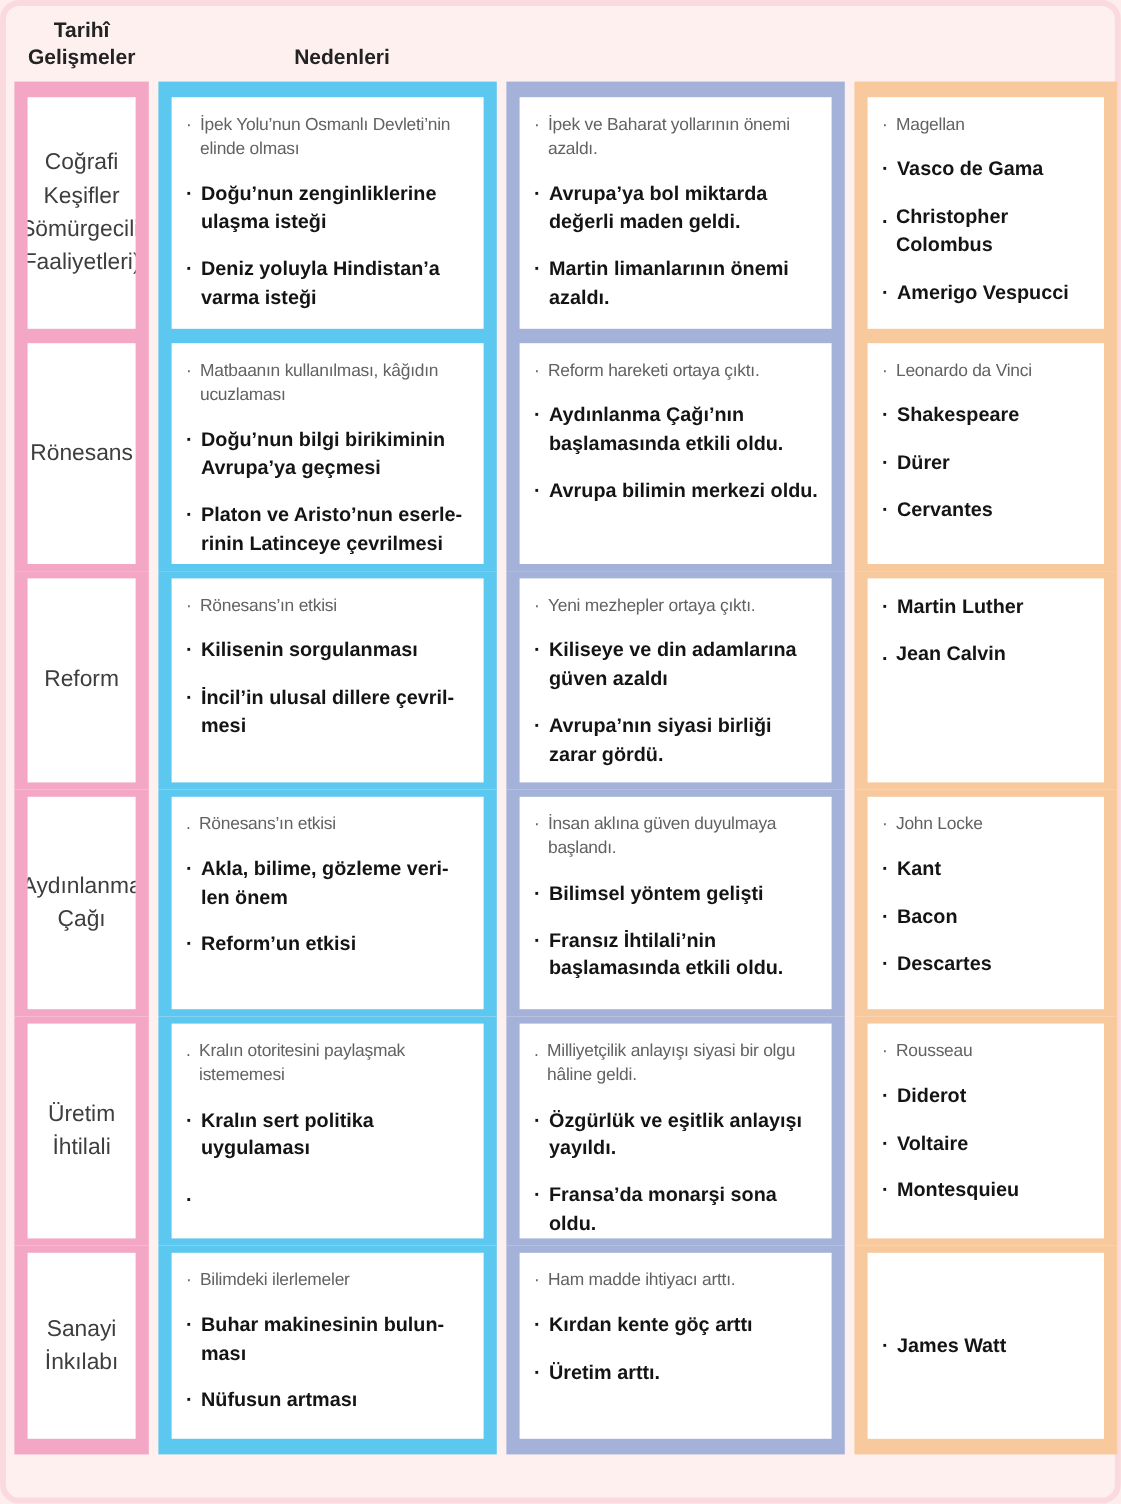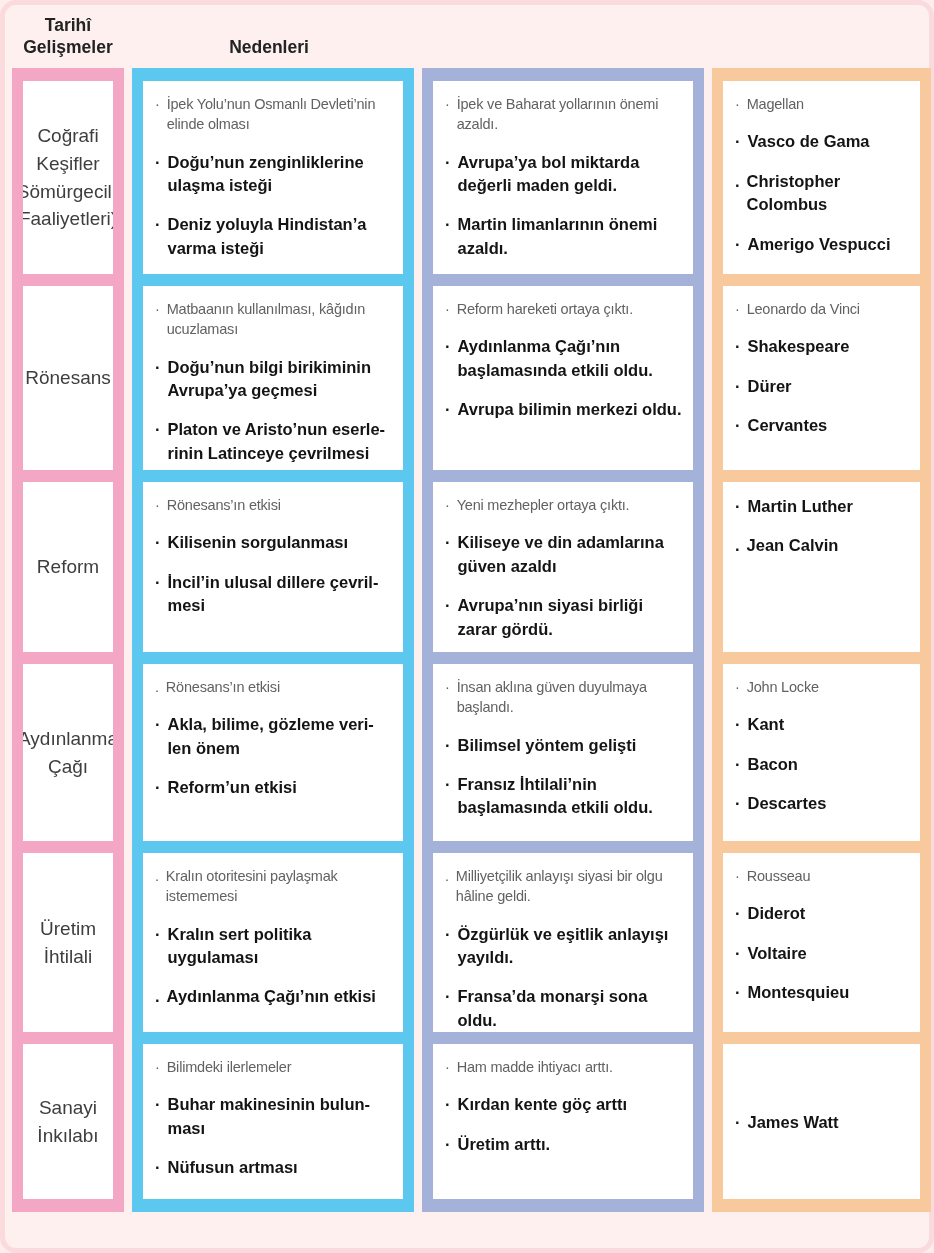--- a/index.html
+++ b/index.html
@@ -14,21 +14,21 @@
     border:5px solid #fbdadd;
     border-radius:16px;
     background:#fdf0ee;
     box-sizing:border-box;
   }
   .content{position:relative;z-index:1;}
   
   .headers{
     display:grid;
     grid-template-columns:112px 282px 282px 219px;
-    column-gap:4px;
+    column-gap:20px;
     padding:8px 0 0 12px;
     height:60px;
     align-items:end;
   }
   .h{
     text-align:center;
     font-weight:bold;
     font-size:17.5px;
     color:#232323;
     line-height:1.25;
@@ -307,21 +307,20 @@
           <div class="item muted">
             <span class="bullet">.</span>
             <span class="txt">Kralın otoritesini paylaşmak istememesi</span>
           </div>
           <div class="item bold">
             <span class="bullet">·</span>
             <span class="txt">Kralın sert politika uygulaması</span>
           </div>
           <div class="item bold">
             <span class="bullet">.</span>
-            <span class="txt">Aydınlanma Çağı’nın etkisi</span>
           </div>
         </div>
     </div>
     <div class="cell c-son r4">
       <div class="inner items">
           <div class="item muted">
             <span class="bullet">.</span>
             <span class="txt">Milliyetçilik anlayışı siyasi bir olgu hâline geldi.</span>
           </div>
           <div class="item bold">

